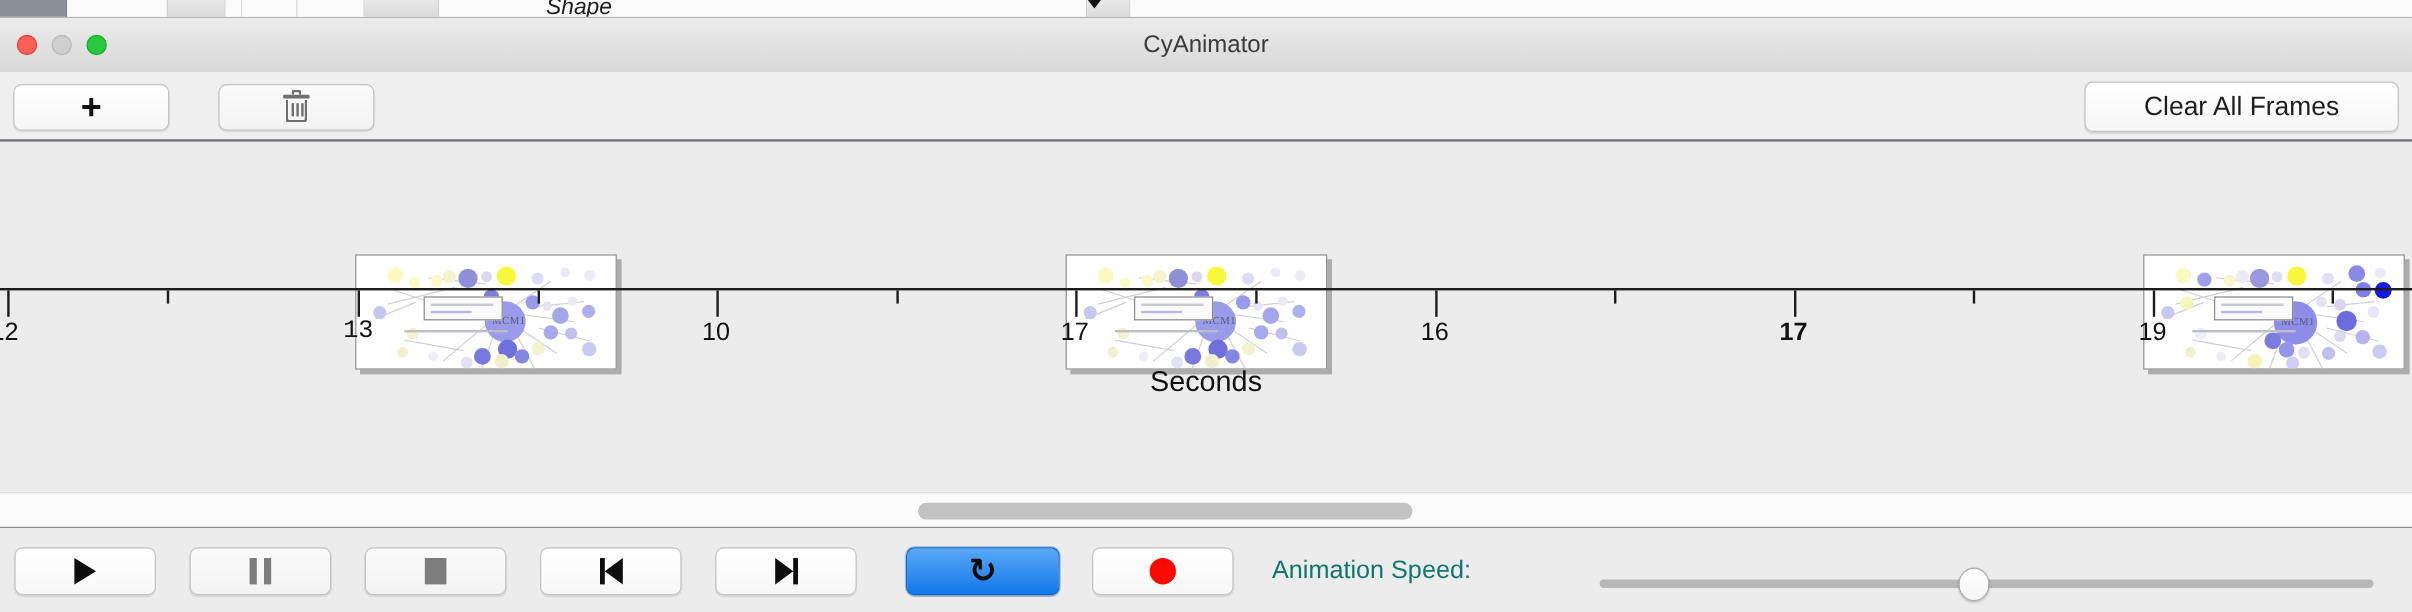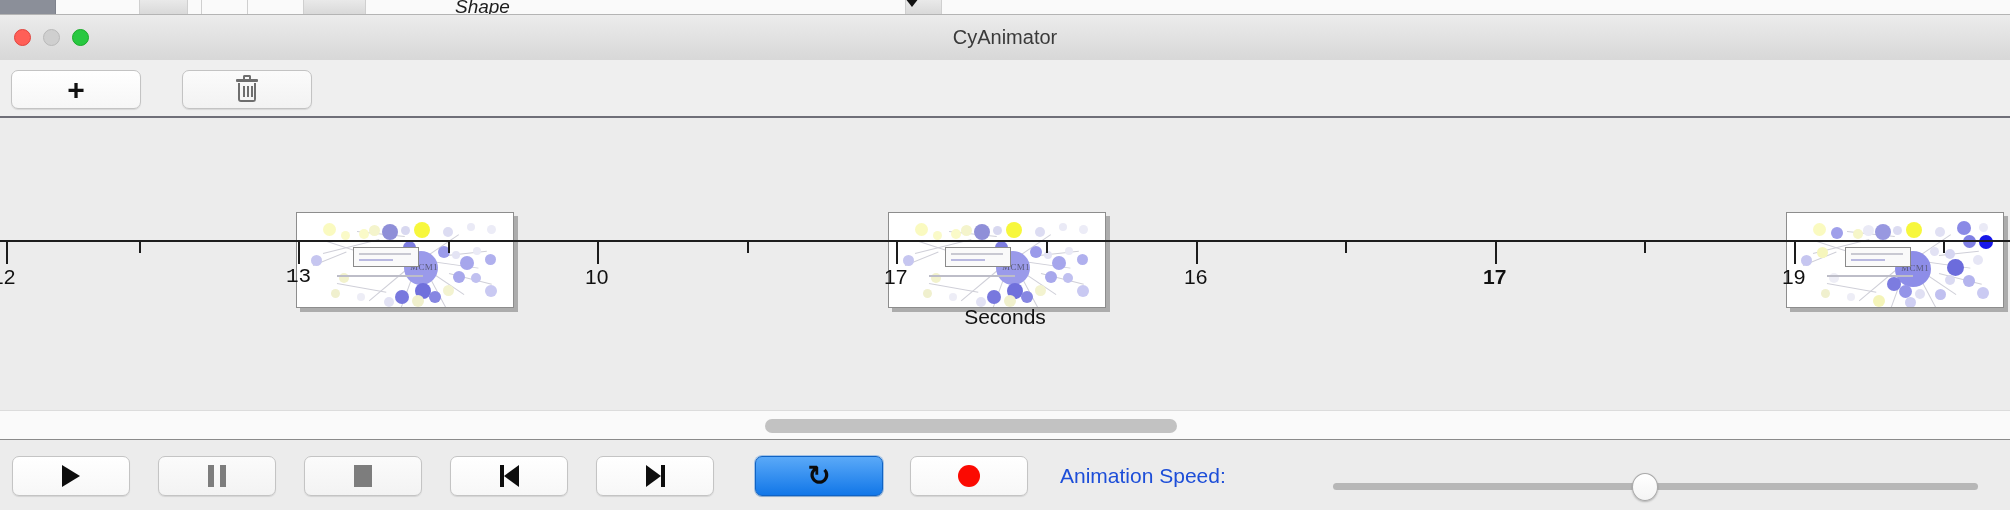--- a/index.html
+++ b/index.html
@@ -115,21 +115,21 @@
     position:absolute; left:0; width:2010px; height:2px; background:#1d1d1d; top:310px;
   }
   .tick{ position:absolute; width:2px; background:#1d1d1d; top:312px; }
   .tick.major{ height:22px; }
   .tick.minor{ height:11px; }
   .tick-label{
     position:absolute; top:336px; font-size:21px; color:#111; white-space:nowrap;
   }
   .axis-title{
     position:absolute; top:380px; width:100%; text-align:center;
-    font-size:21px; color:#111;
+    font-size:24px; color:#111;
   }
 
   
   .hscroll{
     position:absolute; left:0; top:410px; width:2010px; height:30px;
     background:#fafafa; border-top:1px solid #dcdcdc; border-bottom:1px solid #8a8a8a;
   }
   .hthumb{
     position:absolute; top:8px; height:14px; border-radius:7px; background:#c2c2c2;
     cursor:default;
@@ -160,21 +160,21 @@
   .pause-ic{ display:flex; gap:6px; }
   .pause-ic span{ width:6px;height:22px;background:#7d7d7d; }
   .stop-ic{ width:18px;height:22px;background:#7d7d7d; }
   .skip{ display:flex; align-items:center; }
   .skip .bar{ width:4px;height:22px;background:#0d0d0d; }
   .skip .tri-l{ width:0;height:0;border-right:15px solid #0d0d0d;border-top:11px solid transparent;border-bottom:11px solid transparent; }
   .skip .tri-r{ width:0;height:0;border-left:15px solid #0d0d0d;border-top:11px solid transparent;border-bottom:11px solid transparent; }
   .loop-ic{ font-size:28px; color:#0b0b0b; line-height:1; font-weight:bold; }
   .rec-dot{ width:22px;height:22px;border-radius:50%;background:#fb0a02; }
   .speed-label{
-    position:absolute; top:22px; font-size:21px; color:#1d4ed8; white-space:nowrap;
+    position:absolute; top:22px; font-size:21px; color:#0f766e; white-space:nowrap;
   }
   .slider-track{
     position:absolute; top:41px; height:7px; background:#b7b7b7; border-radius:4px;
   }
   .slider-thumb{
     position:absolute; top:31px; width:26px;height:28px;
     border-radius:50%;
     background:linear-gradient(#ffffff,#f4f4f4);
     border:1px solid #a9a9a9;
     box-shadow:0 1px 2px rgba(0,0,0,.25);
@@ -220,20 +220,23 @@
         <span class="handle"></span>
         <span class="lid"></span>
         <span class="can">
             <i></i>
             <i></i>
             <i></i>
           </span>
       </span>
     </div>
 
+    <div class="btn" style="right:11px;top:8px;width:262px;height:42px;font-size:22px;">
+      <span>Clear All Frames</span>
+    </div>
   </div>
 
   <div class="timeline">
 
     <div class="frame" style="left:296px;top:92px;">
       <div class="graph">
         <div class="edge" style="left:30px;top:28px;width:70px;transform:rotate(18deg);"></div>
         <div class="edge" style="left:26px;top:40px;width:58px;transform:rotate(-14deg);"></div>
         <div class="edge" style="left:120px;top:46px;width:62px;transform:rotate(8deg);"></div>
         <div class="edge" style="left:122px;top:48px;width:48px;transform:rotate(-34deg);"></div>

